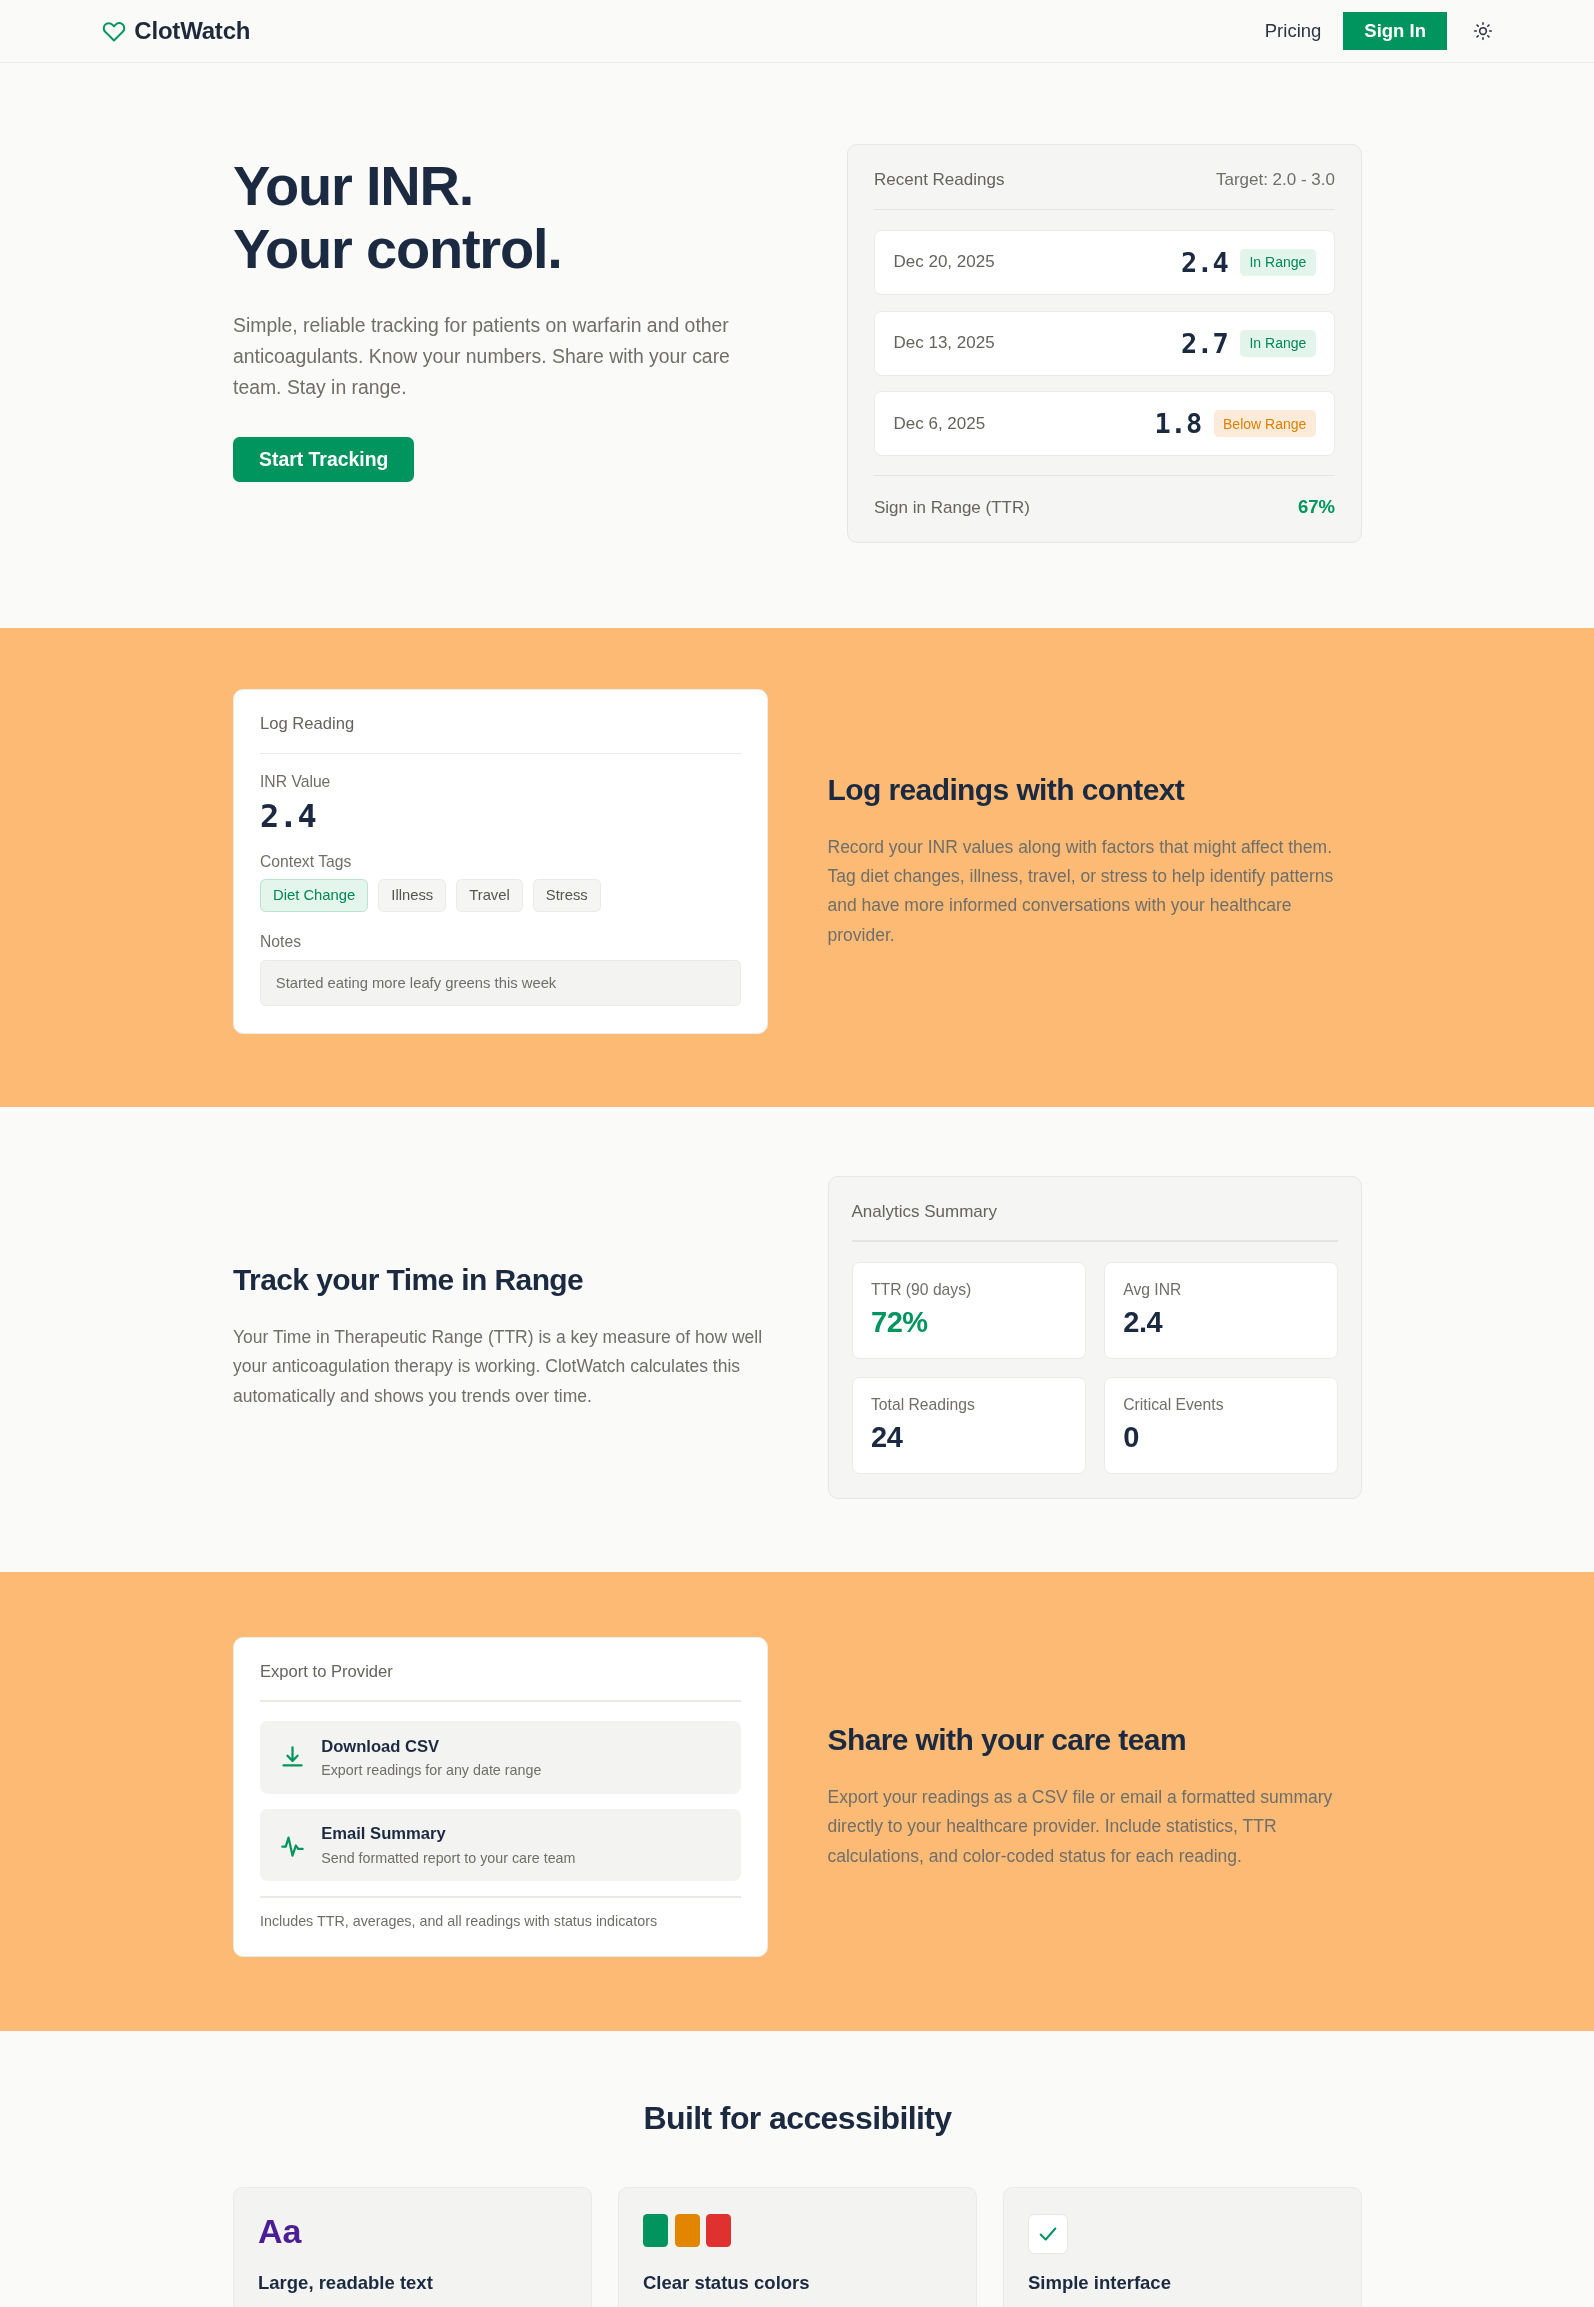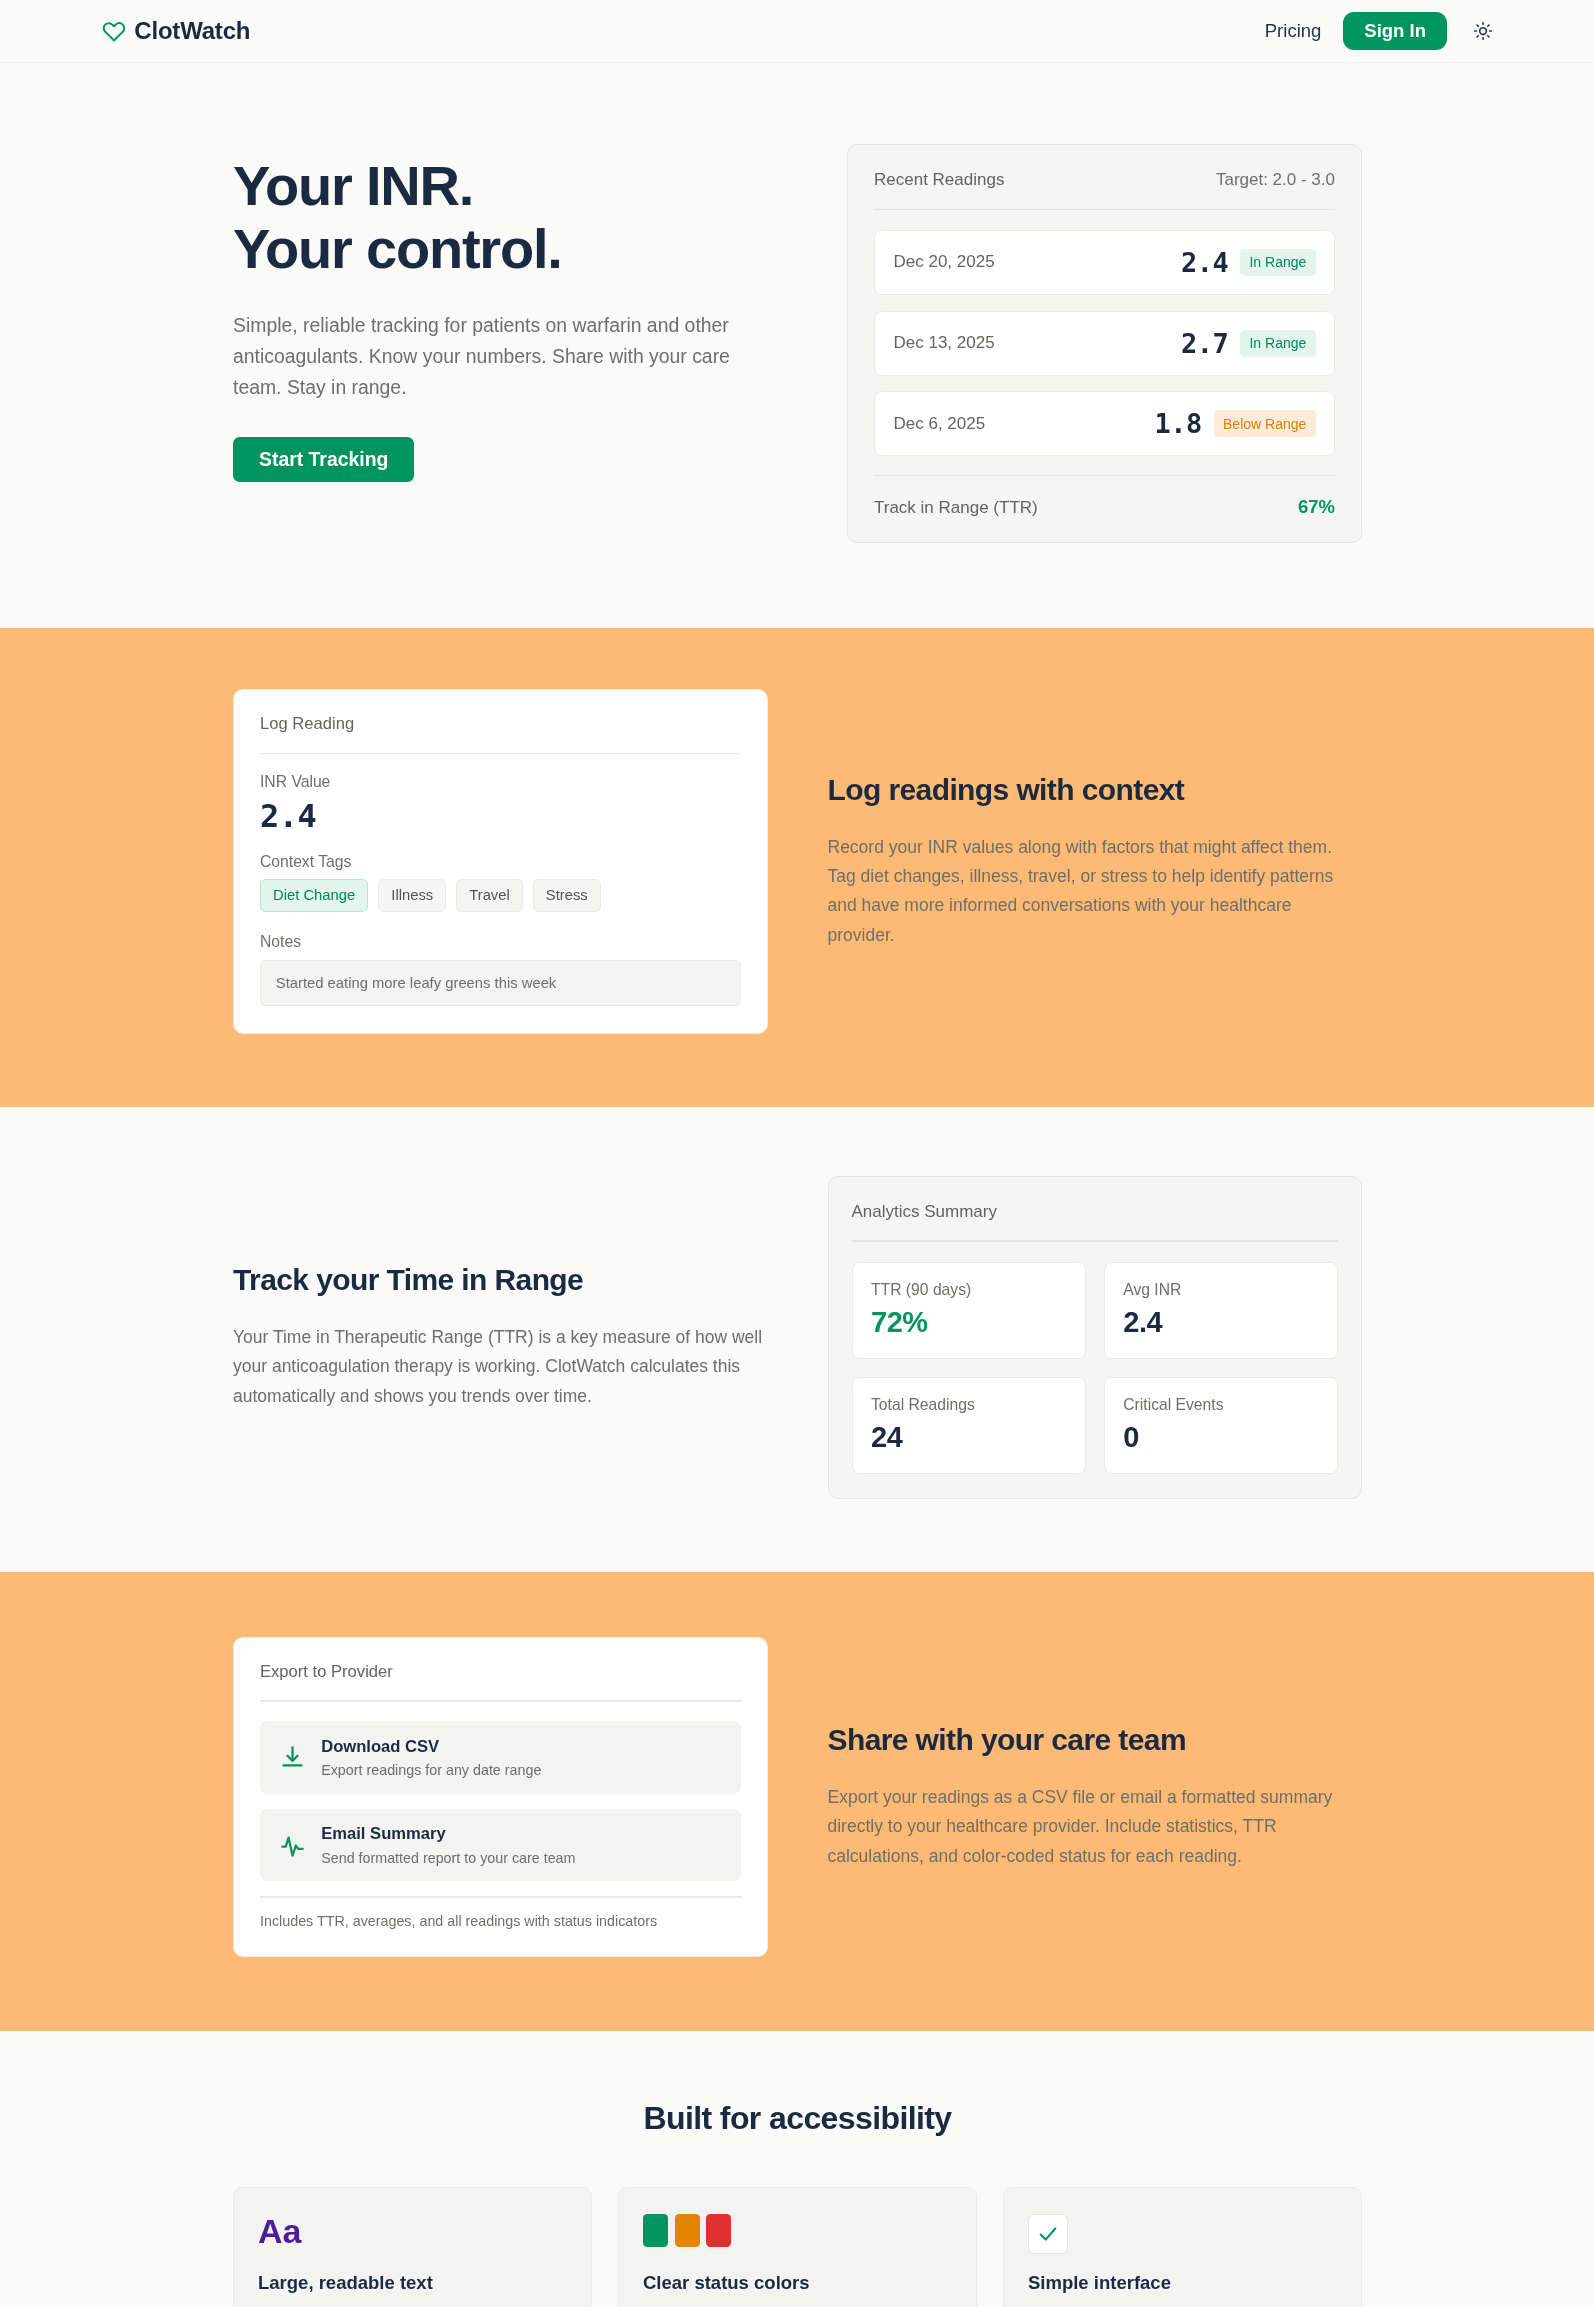--- a/index.html
+++ b/index.html
@@ -21,21 +21,21 @@
     padding:0 98px 0 102px;
   }
   .brand{display:flex;align-items:center;gap:8.3px;}
   .brand-mark{width:24px;height:24px;display:block;}
   .brand-name{font-size:24px;font-weight:700;letter-spacing:-0.2px;color:#1E293B;}
   .header-spacer{flex:1;}
   .nav{display:flex;align-items:center;gap:22px;}
   .nav-link{font-size:18.5px;color:#2B3445;text-decoration:none;}
   .btn-signin{
     background:#00945E;color:#fff;font-size:18.5px;font-weight:700;
-    padding:10px 21px;border-radius:11px;border:0;line-height:1;
+    padding:10px 21px;border-radius:0;border:0;line-height:1;
     cursor:pointer;
   }
   .theme-toggle{width:28px;height:28px;display:flex;align-items:center;justify-content:center;cursor:pointer;background:none;border:0;}
 
   
   .section{width:100%;}
   .bg-light{background:#FAFAF8;}
   .bg-dim{background:#fdba74;}
   .wrap{max-width:1333px;margin:0 auto;padding:0 102px;}
   .two-col{display:flex;align-items:center;gap:60px;}
@@ -212,21 +212,21 @@
               <span class="pill pill-green">In Range</span>
             </div>
             <div class="reading-row">
               <span class="reading-date">Dec 6, 2025</span>
               <span class="reading-value">1.8</span>
               <span class="pill pill-amber">Below Range</span>
             </div>
 
             <div class="card-rule"></div>
             <div class="card-foot">
-              <span class="card-foot-label">Track in Range (TTR)</span>
+              <span class="card-foot-label">Sign in Range (TTR)</span>
               <span class="card-foot-value">67%</span>
             </div>
           </div>
         </div>
       </div>
     </div>
   </div>
 
   <div class="section bg-dim logsec">
     <div class="wrap">

